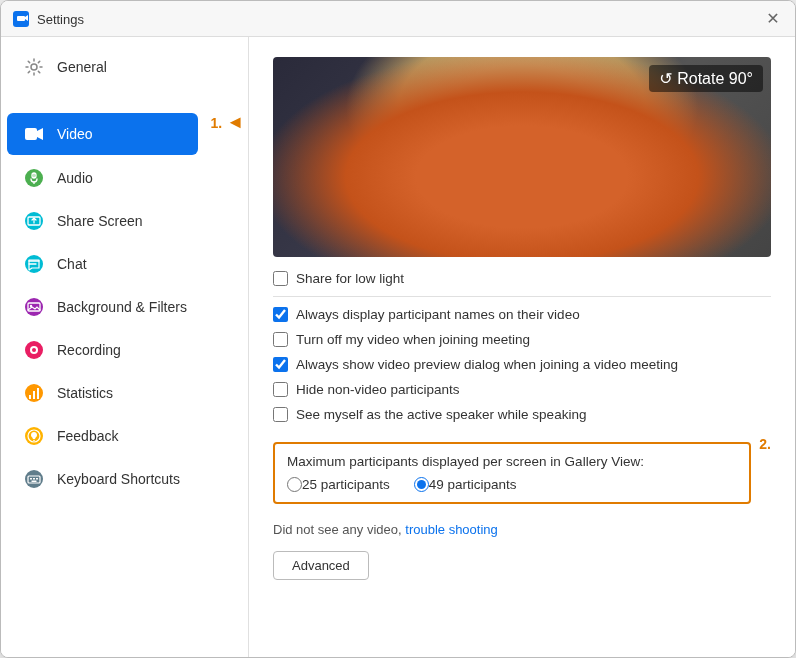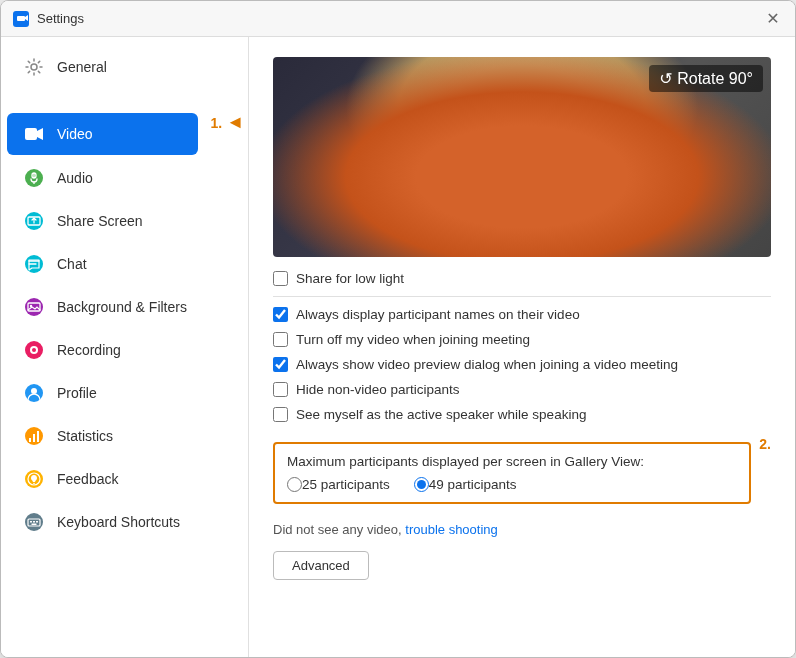--- a/index.html
+++ b/index.html
@@ -29,21 +29,21 @@
       align-items: center;
       justify-content: space-between;
       padding: 8px 12px;
       background: #f7f7f7;
       border-bottom: 1px solid #ddd;
       height: 36px;
       flex-shrink: 0;
     }
     .title-bar-left {
       display: flex;
-      align-items: center;
+      align-items: flex-end;
       gap: 8px;
     }
     .title-bar-icon {
       width: 16px;
       height: 16px;
     }
     .title-bar-title {
       font-size: 13px;
       color: #333;
     }
@@ -309,30 +309,20 @@
         <span class="item-icon">
           <svg width="20" height="20" viewBox="0 0 20 20" fill="none">
             <circle cx="10" cy="10" r="9" fill="#e91e63"></circle>
             <circle cx="10" cy="10" r="4" fill="white"></circle>
             <circle cx="10" cy="10" r="2" fill="#e91e63"></circle>
           </svg>
         </span>
         <span class="item-label">Recording</span>
       </div>
 
-      <div class="sidebar-item">
-        <span class="item-icon">
-          <svg width="20" height="20" viewBox="0 0 20 20" fill="none">
-            <circle cx="10" cy="10" r="9" fill="#2196f3"></circle>
-            <circle cx="10" cy="8" r="3" fill="white"></circle>
-            <path d="M4 17c0-3.3 2.7-6 6-6s6 2.7 6 6" stroke="white" stroke-width="1.3" fill="none"></path>
-          </svg>
-        </span>
-        <span class="item-label">Profile</span>
-      </div>
 
       <div class="sidebar-item">
         <span class="item-icon">
           <svg width="20" height="20" viewBox="0 0 20 20" fill="none">
             <circle cx="10" cy="10" r="9" fill="#ff9800"></circle>
             <rect x="5" y="12" width="2" height="4" fill="white"></rect>
             <rect x="9" y="8" width="2" height="8" fill="white"></rect>
             <rect x="13" y="5" width="2" height="11" fill="white"></rect>
           </svg>
         </span>

